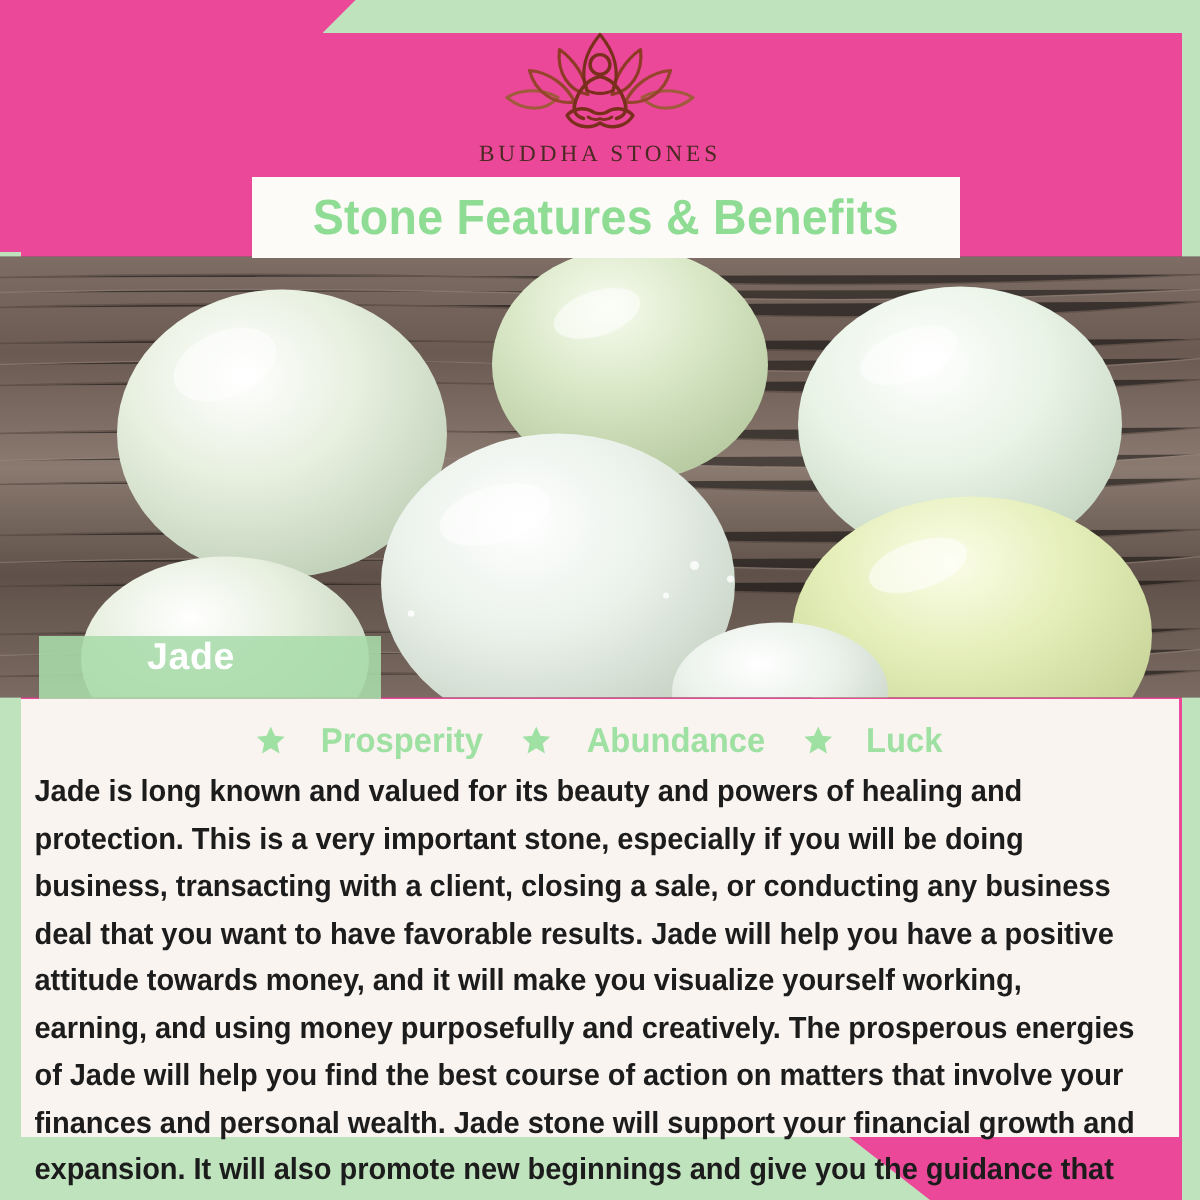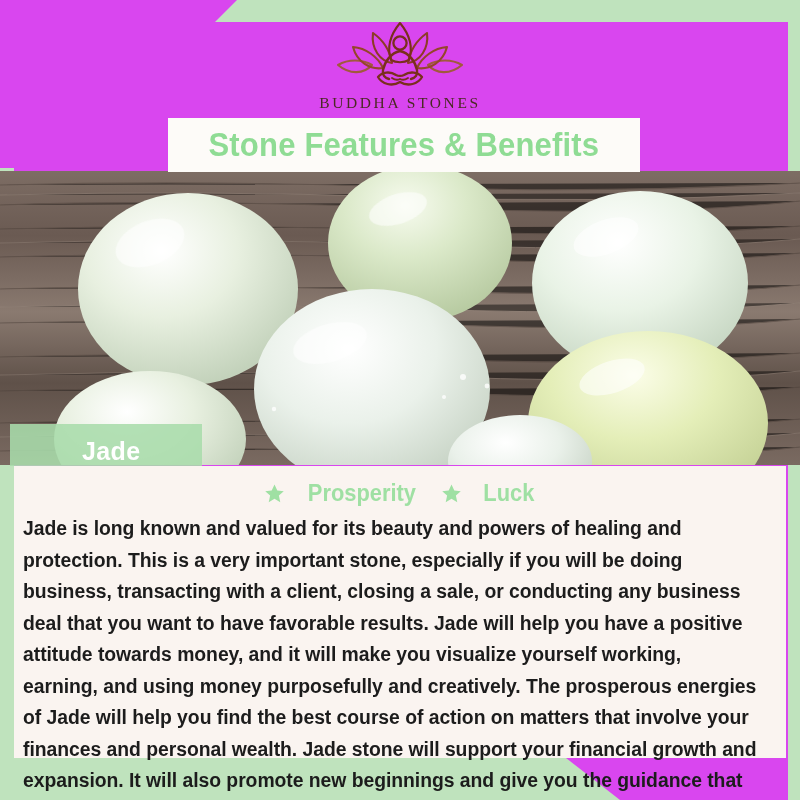--- a/index.html
+++ b/index.html
@@ -11,21 +11,21 @@
     height: 800px;
     font-family: "Liberation Sans", sans-serif;
     background: #f7f2ee;
     overflow: hidden;
   }
 
   #poster {
     position: relative;
     width: 800px;
     height: 800px;
-    background: #d946ef;
+    background: #ec4899;
     overflow: hidden;
   }
 
   
   .deco-top-right {
     position: absolute;
     top: 0;
     left: 215px;
     width: 585px;
     height: 22px;
@@ -130,26 +130,26 @@
     overflow: hidden;
     z-index: 2;
     background: #6e6059;
   }
   .photo svg { display: block; }
 
   
   .name-bar {
     position: absolute;
     top: 424px;
-    left: 10px;
-    width: 192px;
+    left: 26px;
+    width: 228px;
     height: 42px;
     background: rgba(168, 220, 171, .88);
     display: flex;
-    align-items: flex-end;
+    align-items: flex-start;
     z-index: 7;
   }
   .name-bar-text {
     margin-left: 72px;
     font-family: "Liberation Sans", sans-serif;
     font-weight: bold;
     font-size: 25px;
     color: #ffffff;
     letter-spacing: .4px;
   }
@@ -340,20 +340,26 @@
 
     <div class="benefits">
 
       <div class="benefit">
         <svg class="benefit-star" viewBox="0 0 24 24" aria-hidden="true">
           <polygon points="12,1.6 15.2,8.6 22.6,9.4 17,14.4 18.6,22 12,18.1 5.4,22 7,14.4 1.4,9.4 8.8,8.6" fill="#9fe0a3"></polygon>
         </svg>
         <span class="benefit-label">Prosperity</span>
       </div>
 
+      <div class="benefit">
+        <svg class="benefit-star" viewBox="0 0 24 24" aria-hidden="true">
+          <polygon points="12,1.6 15.2,8.6 22.6,9.4 17,14.4 18.6,22 12,18.1 5.4,22 7,14.4 1.4,9.4 8.8,8.6" fill="#9fe0a3"></polygon>
+        </svg>
+        <span class="benefit-label">Abundance</span>
+      </div>
 
       <div class="benefit">
         <svg class="benefit-star" viewBox="0 0 24 24" aria-hidden="true">
           <polygon points="12,1.6 15.2,8.6 22.6,9.4 17,14.4 18.6,22 12,18.1 5.4,22 7,14.4 1.4,9.4 8.8,8.6" fill="#9fe0a3"></polygon>
         </svg>
         <span class="benefit-label">Luck</span>
       </div>
 
     </div>
 

